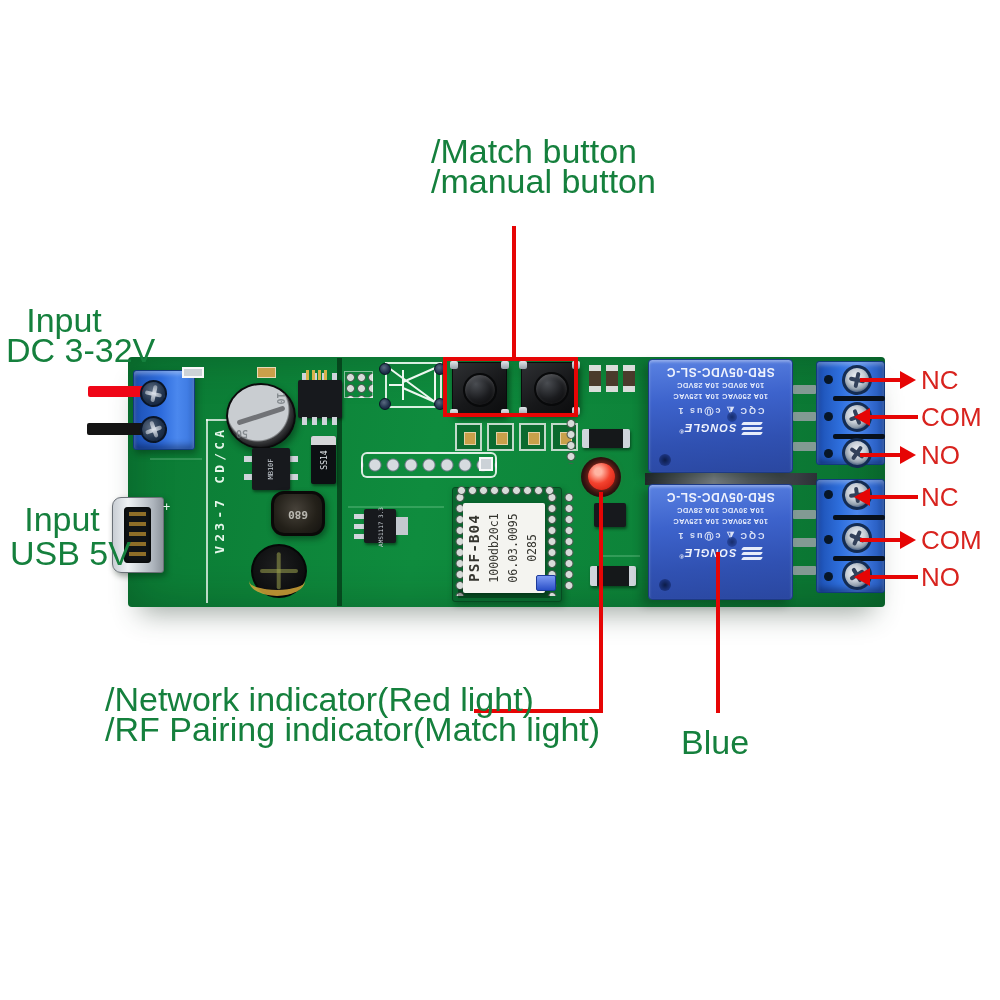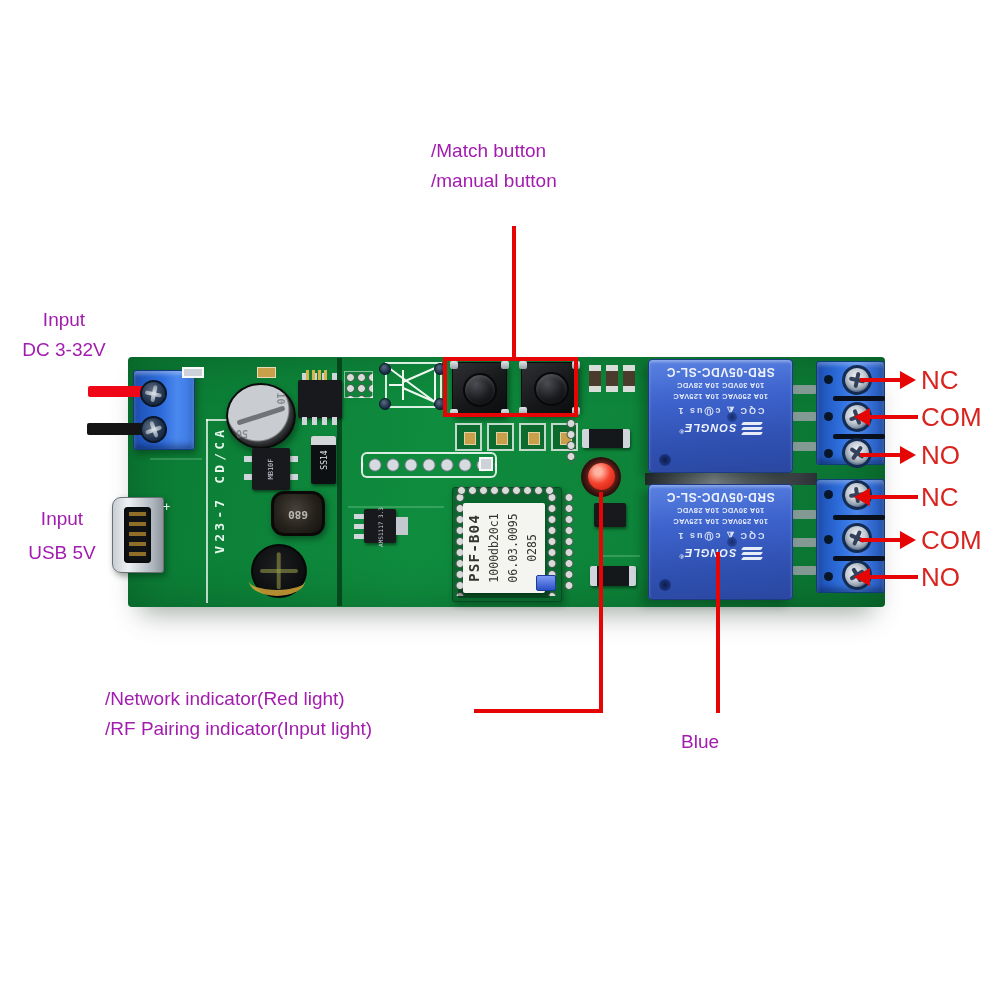--- a/index.html
+++ b/index.html
@@ -1,21 +1,21 @@
 <!DOCTYPE html>
 <html><head>
 <meta charset="utf-8">
 <style>
   html,body{margin:0;padding:0;background:#fff}
   #stage{position:relative;width:1000px;height:1000px;background:#ffffff;
          font-family:"Liberation Sans",sans-serif;overflow:hidden}
   .abs{position:absolute}
 
   
-  .callout{position:absolute;color:#a21caf;font-size:19px;line-height:30px;white-space:nowrap}
+  .callout{position:absolute;color:#15803d;font-size:34px;line-height:30px;white-space:nowrap}
   .callout.center{text-align:center}
   .rline{position:absolute;background:#e60505}
   .outline-box{position:absolute;border:4px solid #e60505;box-sizing:border-box}
   .shaft{position:absolute;height:4px;background:#e60505}
   .ahead{position:absolute;width:0;height:0;border-top:9px solid transparent;border-bottom:9px solid transparent}
   .ahead.right{border-left:16px solid #e60505}
   .ahead.left{border-right:16px solid #e60505}
   .iolabel{position:absolute;color:#d8231e;font-size:26px;line-height:30px;white-space:nowrap}
 
   
@@ -395,21 +395,21 @@
   </div>
   <div class="callout center" style="left:10px;top:502px;width:104px;line-height:34px">
     <div>Input</div>
     <div>USB 5V</div>
   </div>
 
   <div class="rline" style="left:599px;top:492px;width:4px;height:221px"></div>
   <div class="rline" style="left:474px;top:709px;width:129px;height:4px"></div>
   <div class="callout" style="left:105px;top:684px">
     <div>/Network indicator(Red light)</div>
-    <div>/RF Pairing indicator(Input light)</div>
+    <div>/RF Pairing indicator(Match light)</div>
   </div>
 
   <div class="rline" style="left:716px;top:552px;width:4px;height:161px"></div>
   <div class="callout" style="left:681px;top:727px">
     <div>Blue</div>
   </div>
 
   <div class="shaft" style="left:860px;top:378px;width:42px"></div>
   <div class="ahead right" style="left:900px;top:371px"></div>
   <div class="iolabel" style="left:921px;top:365px">NC</div>

